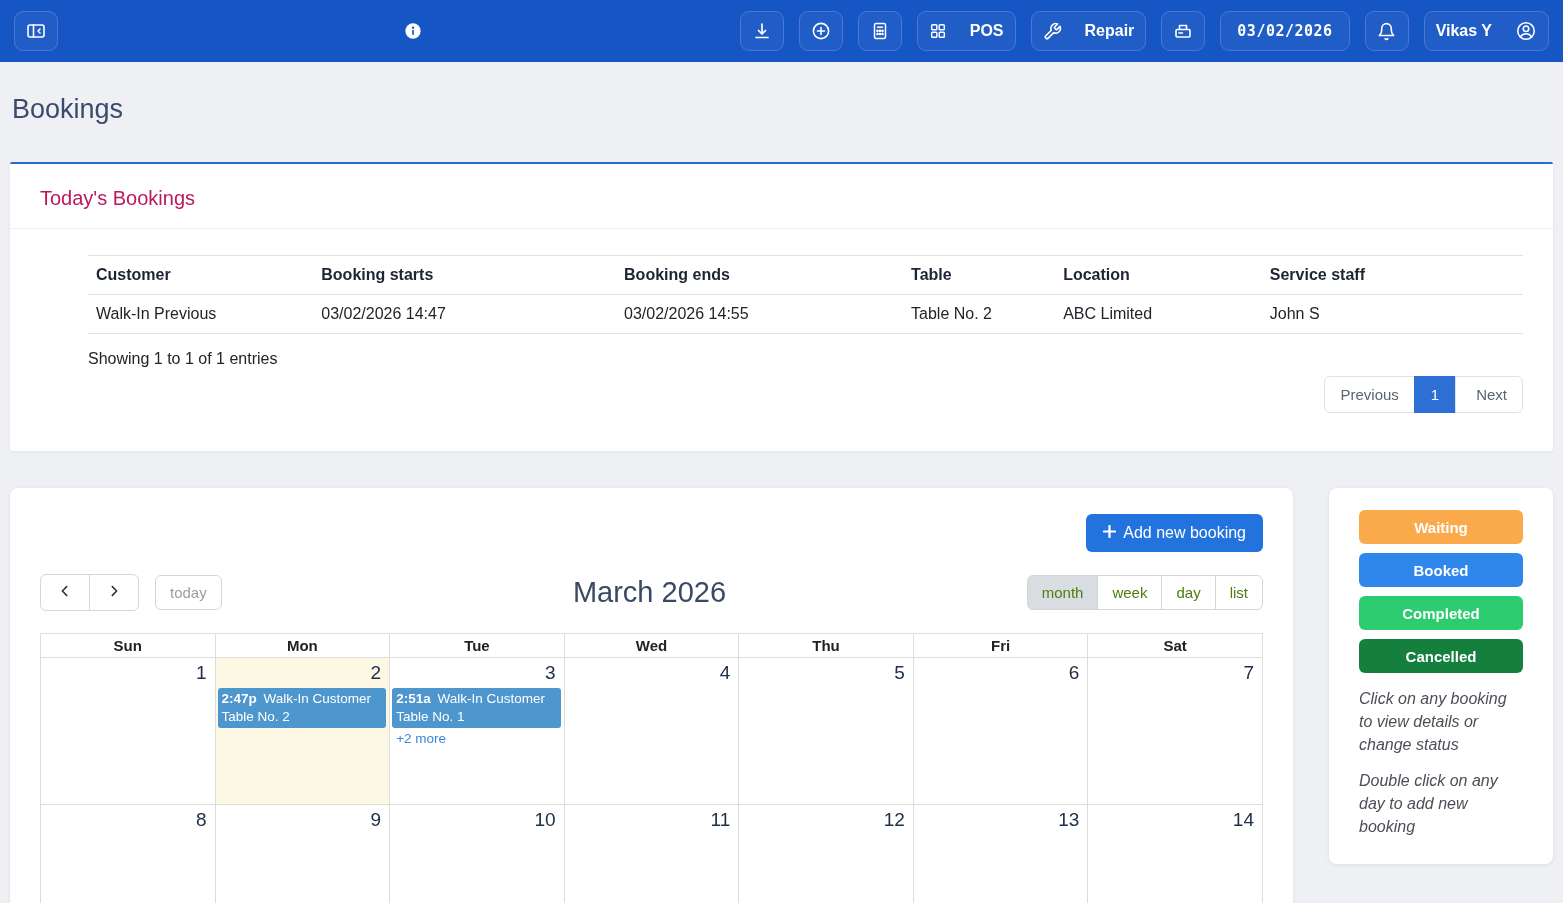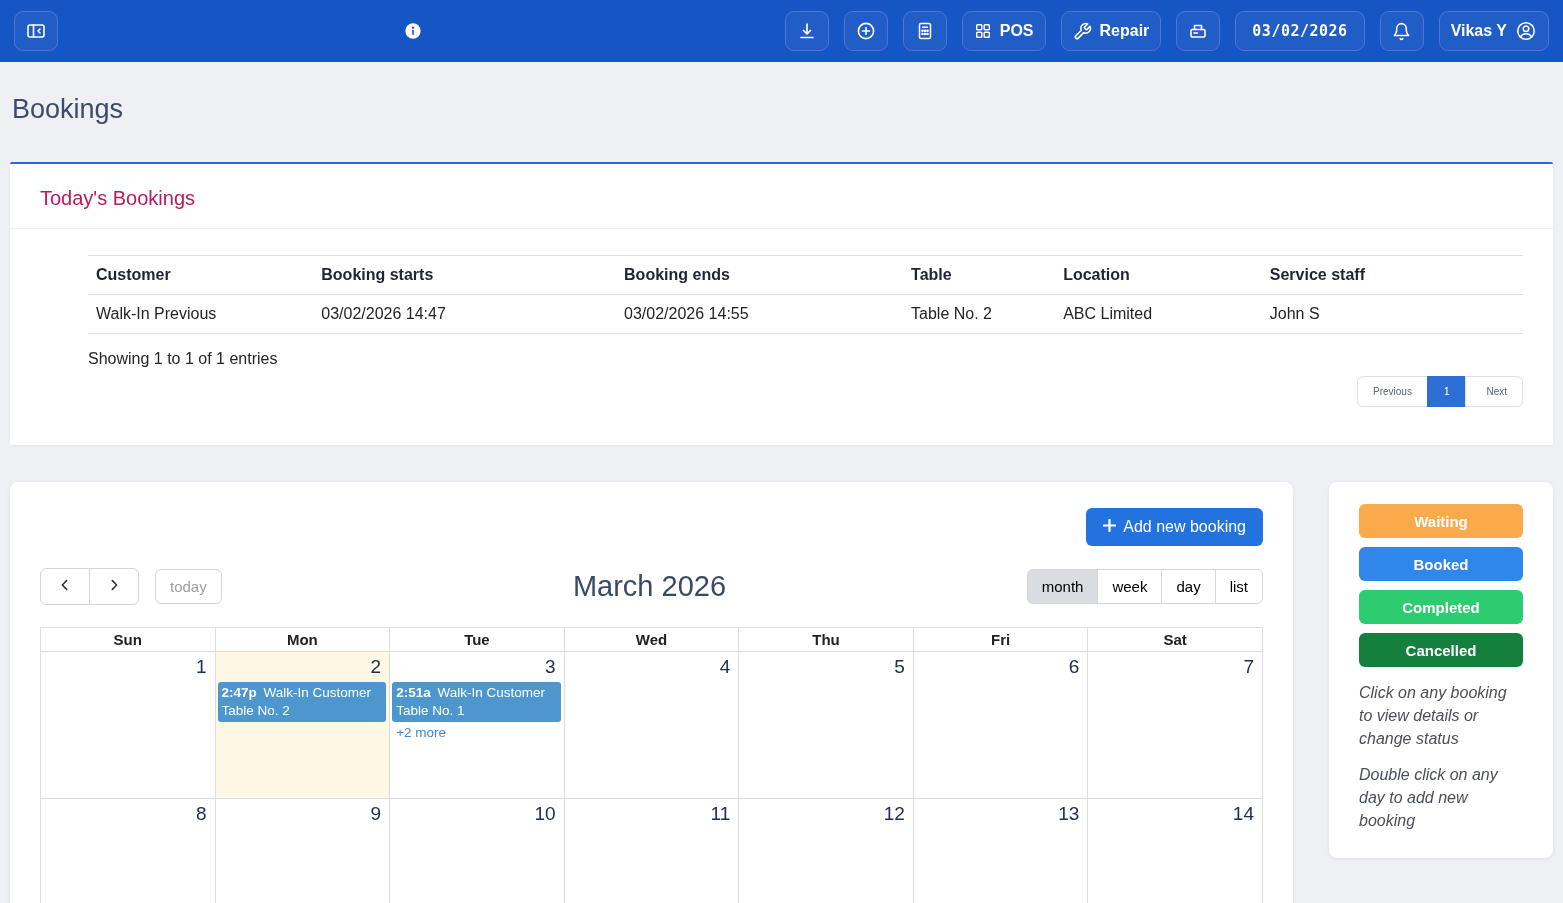--- a/index.html
+++ b/index.html
@@ -10,21 +10,21 @@
     font-family: "Liberation Sans", sans-serif;
     color: #212529;
   }
   
   .topbar {
     height: 62px; background: #1655c4;
     display: flex; align-items: center;
     padding: 0 14px; gap: 14px;
   }
   .nav-btn {
-    display: inline-flex; align-items: center; justify-content: center; gap: 8px;
+    display: inline-flex; align-items: center; justify-content: center; gap: 23px;
     border: 1px solid #4b76d8; background: rgba(255,255,255,.05);
     border-radius: 9px; color: #fff; height: 40px; padding: 0 11px;
     font-size: 16px; font-weight: bold; cursor: pointer;
     font-family: "Liberation Sans", sans-serif;
   }
   .nav-btn.icon-only { width: 44px; padding: 0; }
   .nav-btn.mono { font-family: "DejaVu Sans Mono", monospace; font-size: 15px; letter-spacing: .5px; padding: 0 16px; }
   .info-wrap { margin-left: 332px; display: inline-flex; cursor: pointer; }
   .nav-right { margin-left: auto; display: flex; align-items: center; gap: 15px; }
   .nav-btn svg, .info-wrap svg { display: block; }
@@ -46,21 +46,21 @@
     text-align: left; font-weight: bold; padding: 10px 8px;
     border-top: 1px solid #dee2e6; border-bottom: 1px solid #dee2e6; color: #1d2433;
   }
   table.data-table td { padding: 10px 8px; border-bottom: 1px solid #dee2e6; color: #212529; }
   table.data-table th:nth-child(1){width:15.7%} table.data-table th:nth-child(2){width:21.1%}
   table.data-table th:nth-child(3){width:20%}   table.data-table th:nth-child(4){width:10.6%}
   table.data-table th:nth-child(5){width:14.4%}
   .entries-summary { margin-top: 16px; font-size: 16px; color: #212529; }
   .pagination-row { display: flex; justify-content: flex-end; margin-top: 8px; }
   .page-btn {
-    border: 1px solid #dee2e6; background: #fff; padding: 9px 15px; font-size: 10px;
+    border: 1px solid #dee2e6; background: #fff; padding: 9px 15px; font-size: 15px;
     color: #5b6472; cursor: pointer; margin-left: -1px; font-family: inherit;
   }
   .page-btn.prev { border-radius: 6px 0 0 6px; margin-left: 0; }
   .page-btn.next { border-radius: 0 6px 6px 0; padding-left: 20px; }
   .page-btn.current { background: #2e6fd6; border-color: #2e6fd6; color: #fff; padding: 9px 16px; }
 
   
   .bottom-row { display: flex; gap: 36px; align-items: flex-start; }
   .calendar-card {
     flex: 1 1 auto; background: #fff; border-radius: 8px;
@@ -74,21 +74,21 @@
   
   .add-row { display: flex; justify-content: flex-end; margin-bottom: 22px; }
   .add-btn {
     background: #2273dd; color: #fff; border: none; border-radius: 6px;
     padding: 10px 17px; font-size: 16px; display: inline-flex; align-items: center; gap: 7px;
     cursor: pointer; font-family: inherit;
   }
   .fc-toolbar { display: flex; align-items: center; margin-bottom: 22px; position: relative; height: 37px; }
   .nav-group { display: flex; z-index: 1; }
   .fc-btn {
-    border: 1px solid #d4d6d9; background: #fff; color: #000000; cursor: pointer;
+    border: 1px solid #d4d6d9; background: #fff; color: #4d7c0f; cursor: pointer;
     font-size: 15px; font-family: inherit; padding: 8px 14px;
   }
   .arrow-btn { width: 50px; height: 37px; display: inline-flex; align-items: center; justify-content: center; padding: 0; }
   .arrow-btn.left { border-radius: 6px 0 0 6px; }
   .arrow-btn.right { border-radius: 0 6px 6px 0; margin-left: -1px; }
   .today-btn { margin-left: 16px; border-radius: 6px; color: #9a9da3; background: #fff; }
   .fc-title {
     position: absolute; left: 0; right: 4px; text-align: center;
     font-size: 29px; font-weight: 500; color: #3b4a63; margin: 0; pointer-events: none;
   }

